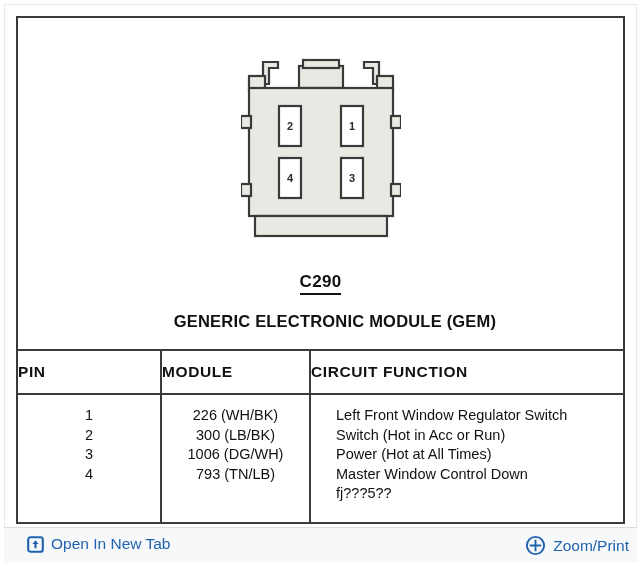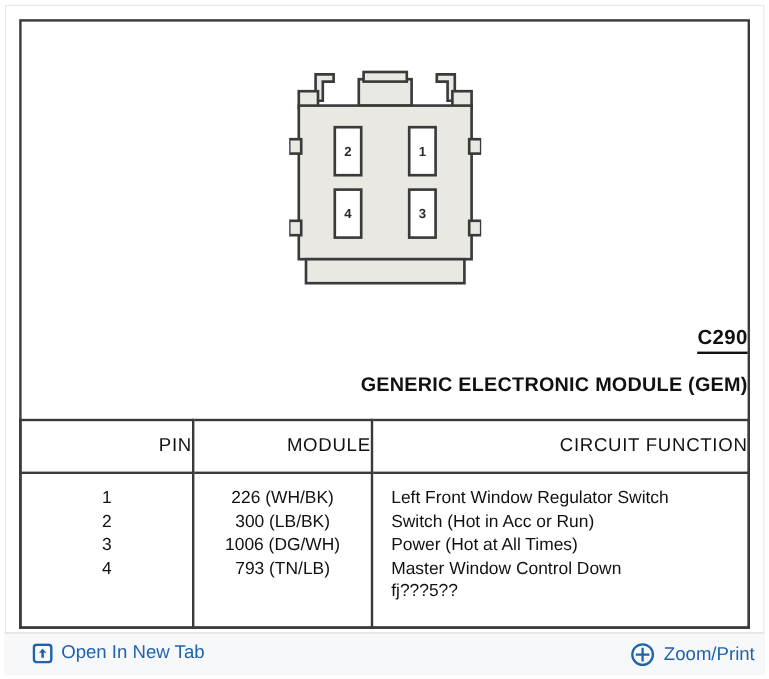--- a/index.html
+++ b/index.html
@@ -55,21 +55,21 @@
     position: absolute;
     left: 50%;
     transform: translateX(-50%);
     top: 36px;
     width: 160px;
     height: 195px;
   }
 
   
   #title-block {
-    text-align: right;
+    text-align: center;
   }
   #connector-code {
     font-size: 17px;
     font-weight: bold;
     color: #111;
     letter-spacing: 0.3px;
     display: inline-block;
     border-bottom: 2px solid #111;
     padding-bottom: 1px;
     line-height: 1.1;
@@ -99,37 +99,37 @@
   }
   table#pin-table td, table#pin-table th {
     border: 2px solid #3a3a3a;
     padding: 0;
     vertical-align: top;
   }
   table#pin-table thead th {
     height: 42px;
     vertical-align: middle;
     font-size: 15.5px;
-    font-weight: normal;
+    font-weight: bold;
     letter-spacing: 0.6px;
     color: #111;
-    text-align: right;
+    text-align: left;
   }
   .col-pin   { width: 142px; }
   .col-circ  { width: 147px; }
   .col-func  { width: auto; margin-top: 40px; }
 
   .cell-body {
     padding-top: 11px;
     font-size: 14.5px;
     color: #111;
     line-height: 19.5px;
   }
   .cell-body.center { text-align: center; }
-  .cell-body.func   { padding-left: 15px; }
+  .cell-body.func   { padding-left: 25px; }
   .func-sub {
     padding-left: 22px;
   }
 
   
   #footer-bar {
     position: absolute;
     left: 4px;
     top: 527px;
     width: 633px;

